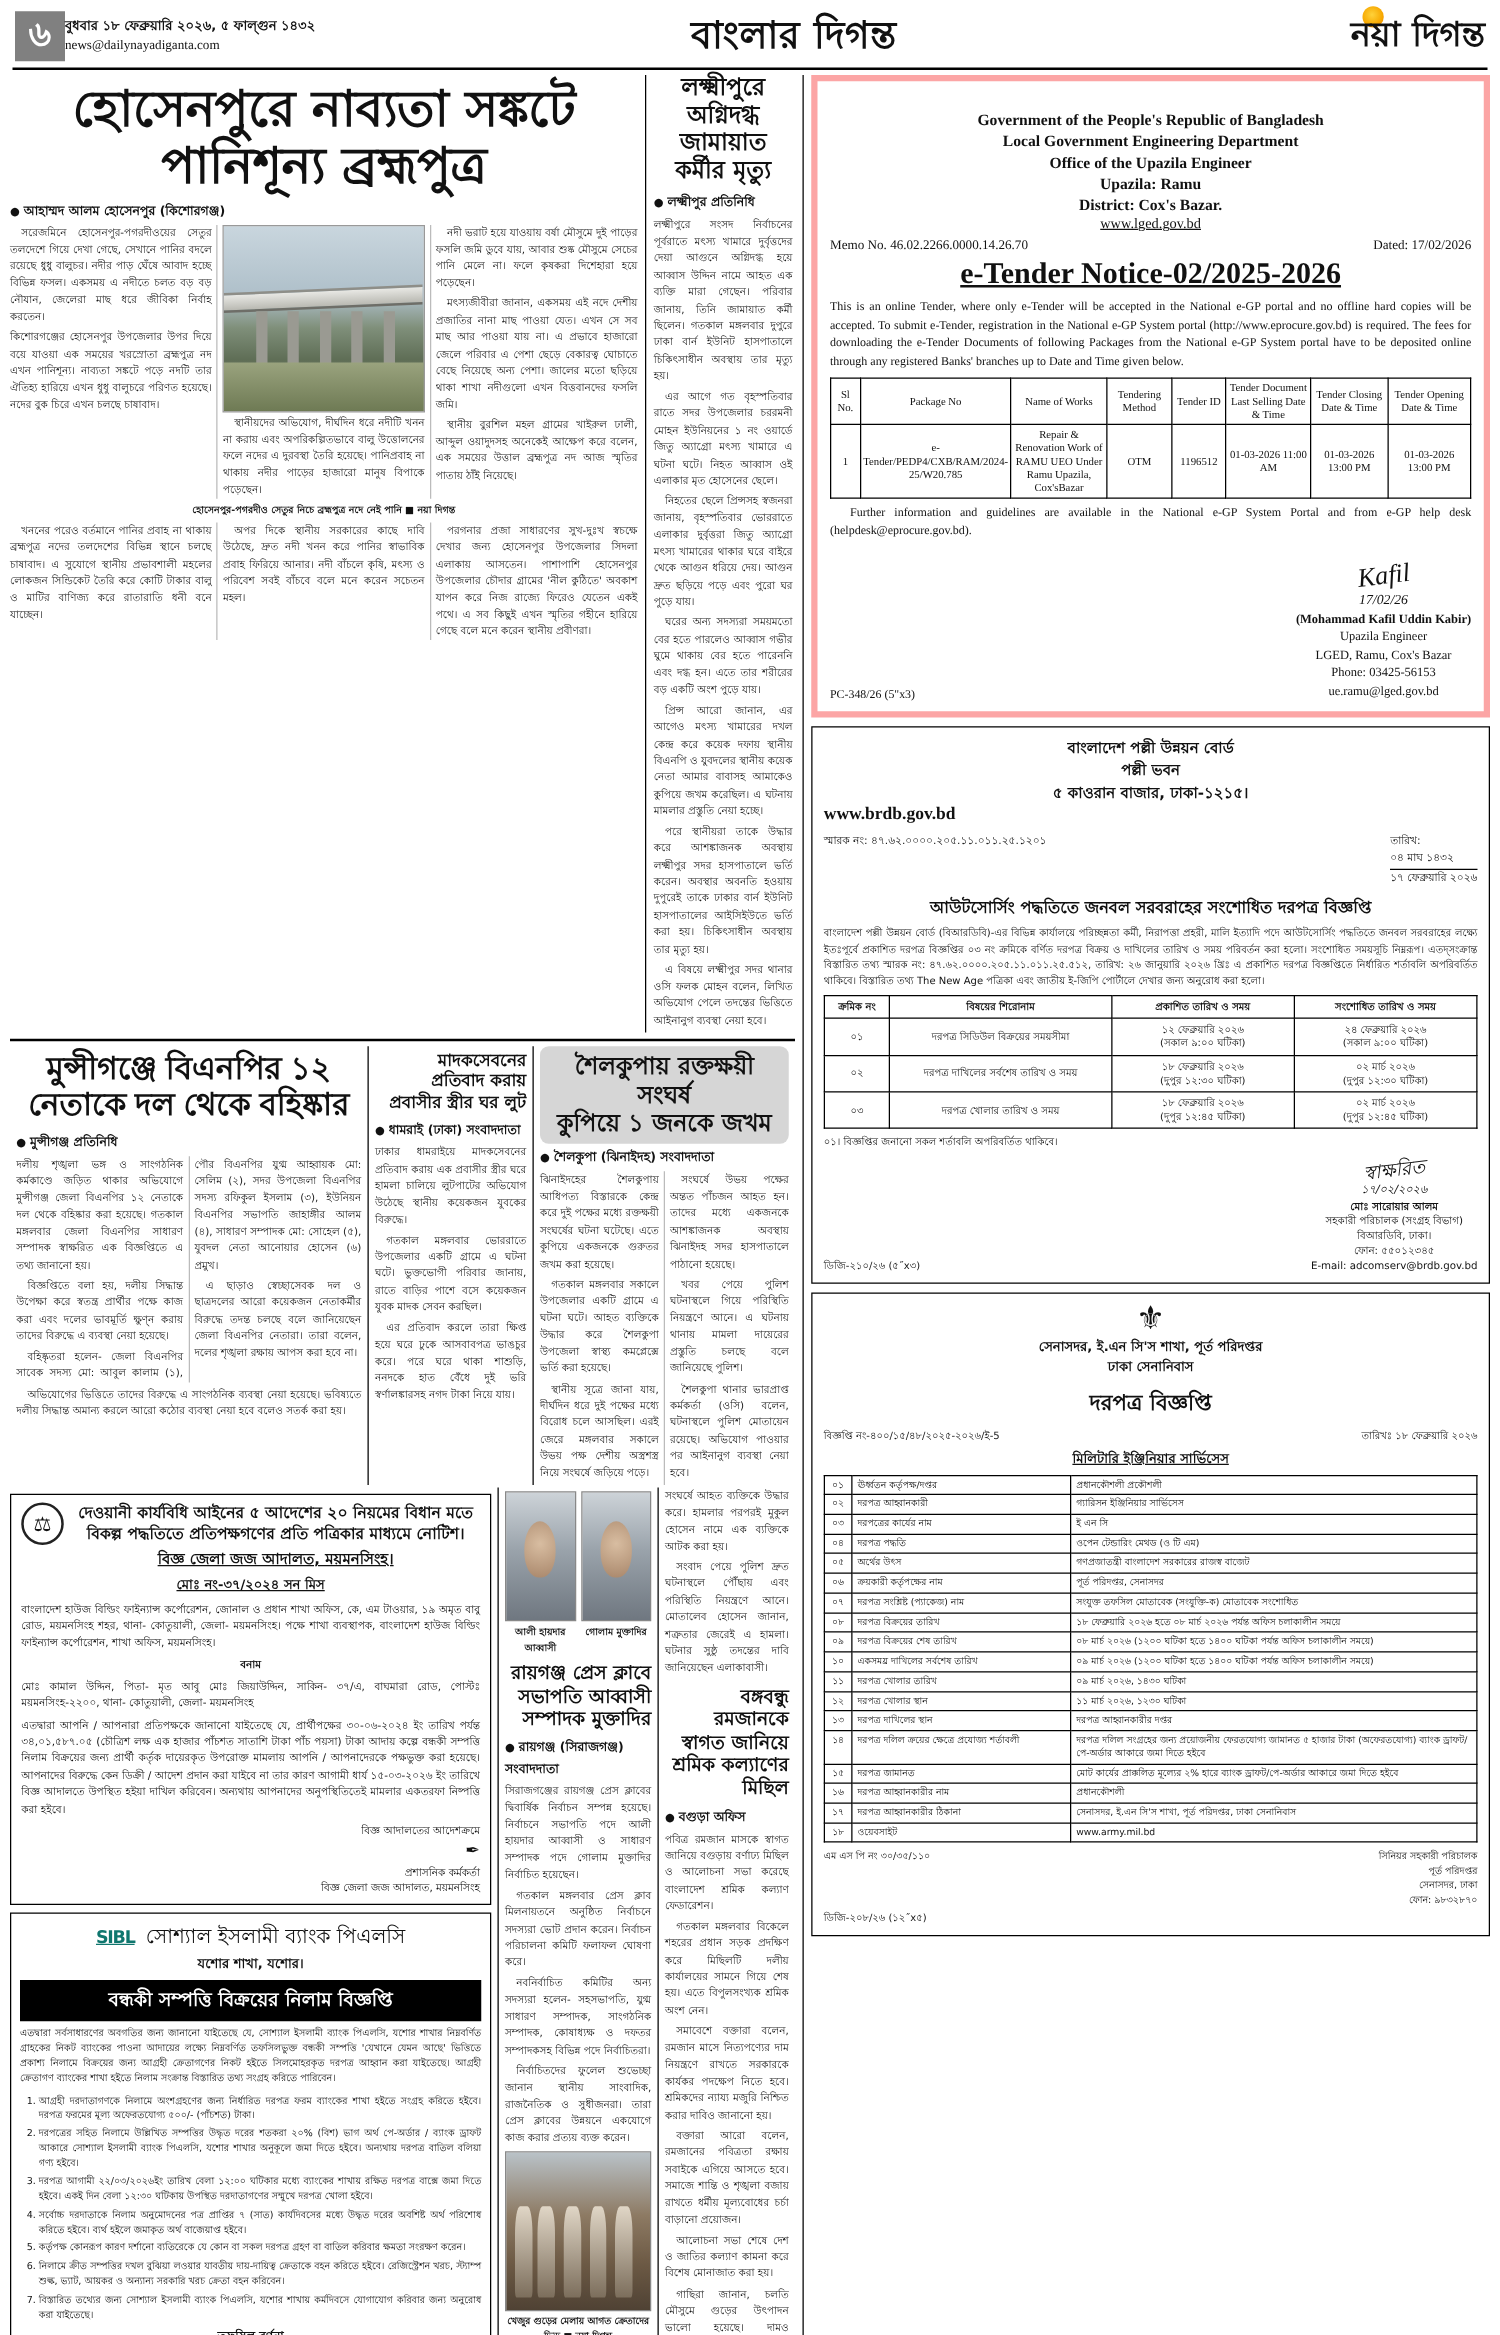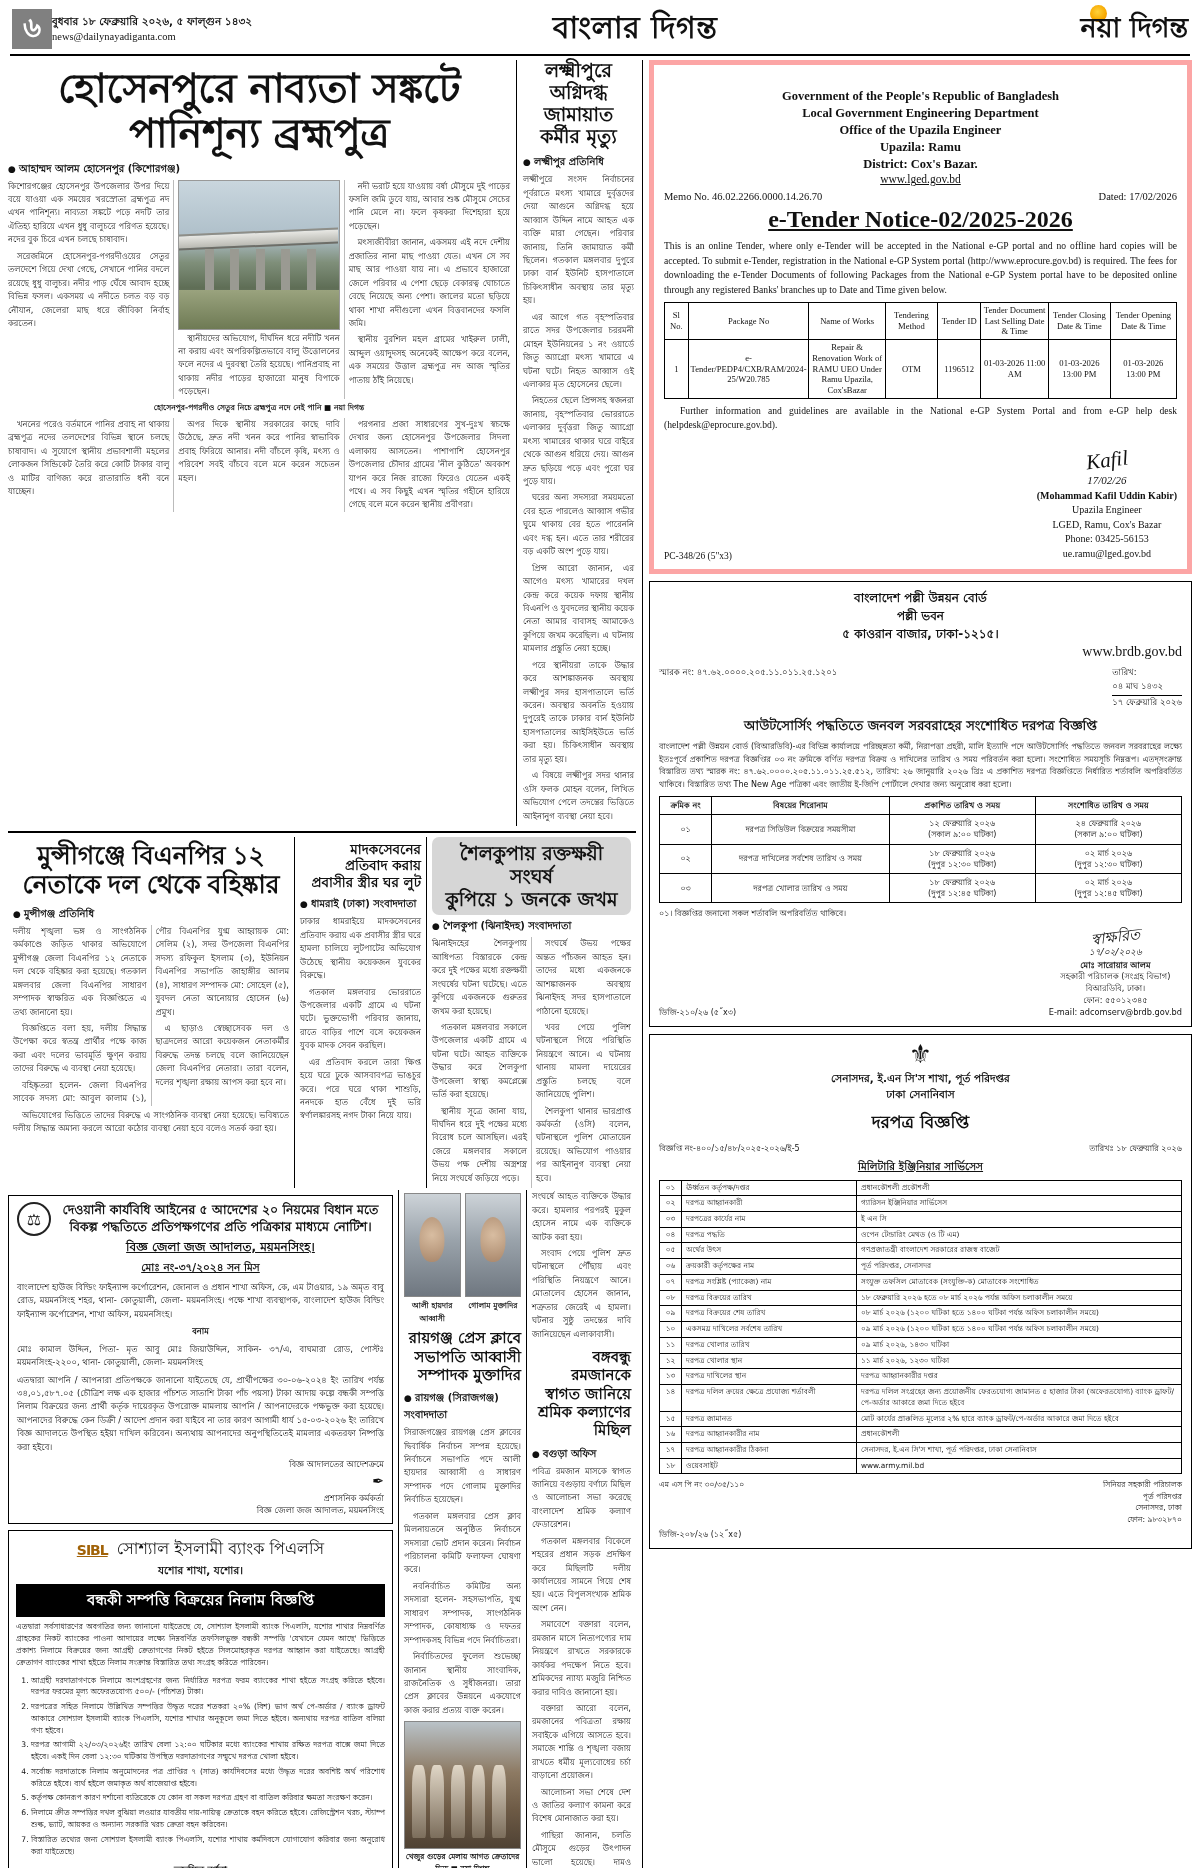--- a/index.html
+++ b/index.html
@@ -127,21 +127,21 @@
   }
   p.nt { font-family:"DejaVu Sans", sans-serif; font-size:8.4px; line-height:1.6;
     text-align:justify; margin:0 0 4px; }
   .sig-r { text-align:right; font-family:"DejaVu Sans", sans-serif; font-size:8.4px; line-height:1.5; }
 
   
   .sibl-box { border:1px solid #000; margin-top:6px; padding:5px 7px; }
   .sibl-head { display:flex; align-items:center; justify-content:center; gap:9px; }
   .sibl-logo {
     font-family:"DejaVu Sans", sans-serif; font-weight:bold; font-size:14px;
-    color:#a16207; letter-spacing:-1px;text-decoration:underline;
+    color:#0f766e; letter-spacing:-1px;text-decoration:underline;
   }
   .sibl-name { font-family:"DejaVu Sans", sans-serif; font-weight:normal; font-size:16px; }
   .sibl-branch { text-align:center; font-family:"DejaVu Sans", sans-serif; font-weight:bold; font-size:10.5px; }
   .sibl-bar {
     background:#000; color:#fff; text-align:center; margin-top:4px; padding:4px 0;
     font-family:"DejaVu Sans", sans-serif; font-weight:bold; font-size:15px;
   }
   ol.auc { margin:5px 0 0 0; padding-left:15px; }
   ol.auc li { font-family:"DejaVu Sans", sans-serif; font-size:7.6px; line-height:1.55;
     text-align:justify; margin-bottom:3px; }
@@ -167,21 +167,21 @@
   .sig-blk { text-align:center; font-size:10px; line-height:1.45; }
   .sig-scribble {
     font-family:"Liberation Serif", serif; font-style:italic; font-size:21px;
     transform:rotate(-7deg); display:inline-block; margin-bottom:-2px;
   }
   .sig-date { font-size:11px; font-style:italic; }
   .sig-name { font-weight:bold; }
 
   .brdb-box { border:1px solid #000; padding:7px 9px; margin-top:7px; }
   .brdb-l { text-align:center; font-family:"DejaVu Sans", sans-serif; font-weight:bold; font-size:12px; line-height:1.5; }
-  .brdb-url { text-align:right; font-family:"Liberation Serif", serif; font-weight:normal; font-size:14px; padding-top:1px; }
+  .brdb-url { text-align:left; font-family:"Liberation Serif", serif; font-weight:bold; font-size:14px; padding-top:1px; }
   .brdb-meta { display:flex; justify-content:space-between; align-items:flex-start; font-family:"DejaVu Sans", sans-serif; font-size:8.5px; padding-top:6px; }
   .brdb-date .dl { border-bottom:1px solid #000; padding-bottom:1px; display:block; }
   .brdb-title { text-align:center; font-family:"DejaVu Sans", sans-serif; font-weight:bold; font-size:13px; padding:6px 0 4px; }
   p.brdbp { font-family:"DejaVu Sans", sans-serif; font-size:8px; line-height:1.55; text-align:justify; margin:0 0 5px; }
   table.brdbt { width:100%; border-collapse:collapse; font-family:"DejaVu Sans", sans-serif; font-size:8px; }
   table.brdbt th, table.brdbt td { border:1px solid #000; padding:3px 4px; text-align:center; line-height:1.4; }
 
   .army-box { border:1px solid #000; padding:7px 9px; margin-top:7px; }
   .army-crest { text-align:center; font-size:26px; line-height:1; padding-bottom:2px; }
   .army-l { text-align:center; font-family:"DejaVu Sans", sans-serif; font-weight:bold; font-size:10.5px; line-height:1.55; }
@@ -237,22 +237,22 @@
       <div class="lead-wrap">
         <div class="lead-main">
           <div class="lead-head">
             <span>হোসেনপুরে নাব্যতা সঙ্কটে</span>
             <span class="l2">পানিশূন্য ব্রহ্মপুত্র</span>
           </div>
           <div class="byline">
             <span class="bullet">● </span><span>আহাম্মদ আলম হোসেনপুর (কিশোরগঞ্জ)</span>
           </div>
           <div class="cols3">
+            <p class="bd">সরেজমিনে হোসেনপুর-পগরদীওয়ের সেতুর তলদেশে গিয়ে দেখা গেছে, সেখানে পানির বদলে রয়েছে ধুধু বালুচর। নদীর পাড় ঘেঁষে আবাদ হচ্ছে বিভিন্ন ফসল। একসময় এ নদীতে চলত বড় বড় নৌযান, জেলেরা মাছ ধরে জীবিকা নির্বাহ করতেন।</p>
             <p class="bd ni">কিশোরগঞ্জের হোসেনপুর উপজেলার উপর দিয়ে বয়ে যাওয়া এক সময়ের খরস্রোতা ব্রহ্মপুত্র নদ এখন পানিশূন্য। নাব্যতা সঙ্কটে পড়ে নদটি তার ঐতিহ্য হারিয়ে এখন ধুধু বালুচরে পরিণত হয়েছে। নদের বুক চিরে এখন চলছে চাষাবাদ।</p>
-            <p class="bd">সরেজমিনে হোসেনপুর-পগরদীওয়ের সেতুর তলদেশে গিয়ে দেখা গেছে, সেখানে পানির বদলে রয়েছে ধুধু বালুচর। নদীর পাড় ঘেঁষে আবাদ হচ্ছে বিভিন্ন ফসল। একসময় এ নদীতে চলত বড় বড় নৌযান, জেলেরা মাছ ধরে জীবিকা নির্বাহ করতেন।</p>
             <div class="photo">
               <div class="bridge"></div>
               <div class="pier" style="left:16%"></div>
               <div class="pier" style="left:32%"></div>
               <div class="pier" style="left:48%"></div>
               <div class="pier" style="left:64%"></div>
               <div class="pier" style="left:80%"></div>
               <div class="water"></div>
             </div>
             <p class="bd">স্থানীয়দের অভিযোগ, দীর্ঘদিন ধরে নদীটি খনন না করায় এবং অপরিকল্পিতভাবে বালু উত্তোলনের ফলে নদের এ দুরবস্থা তৈরি হয়েছে। পানিপ্রবাহ না থাকায় নদীর পাড়ের হাজারো মানুষ বিপাকে পড়েছেন।</p>

